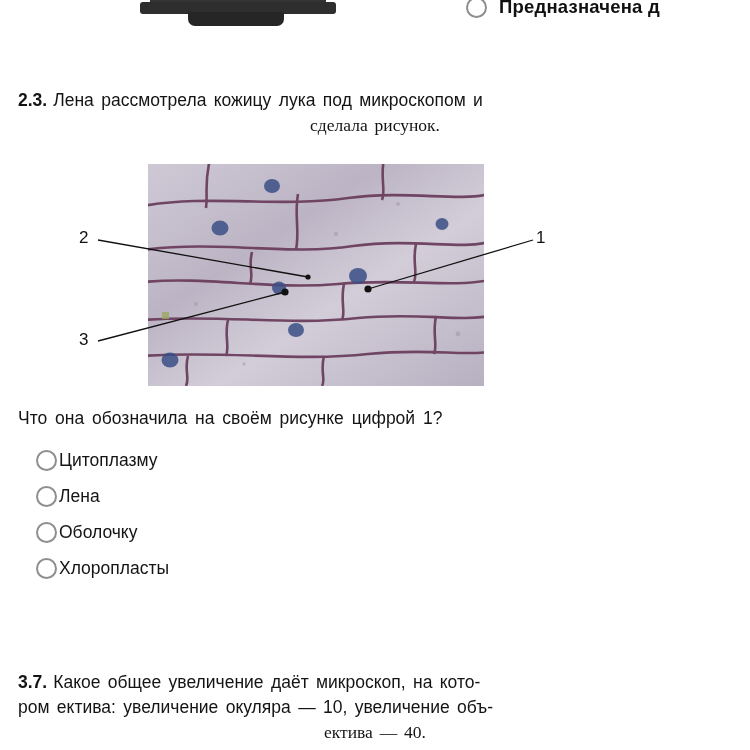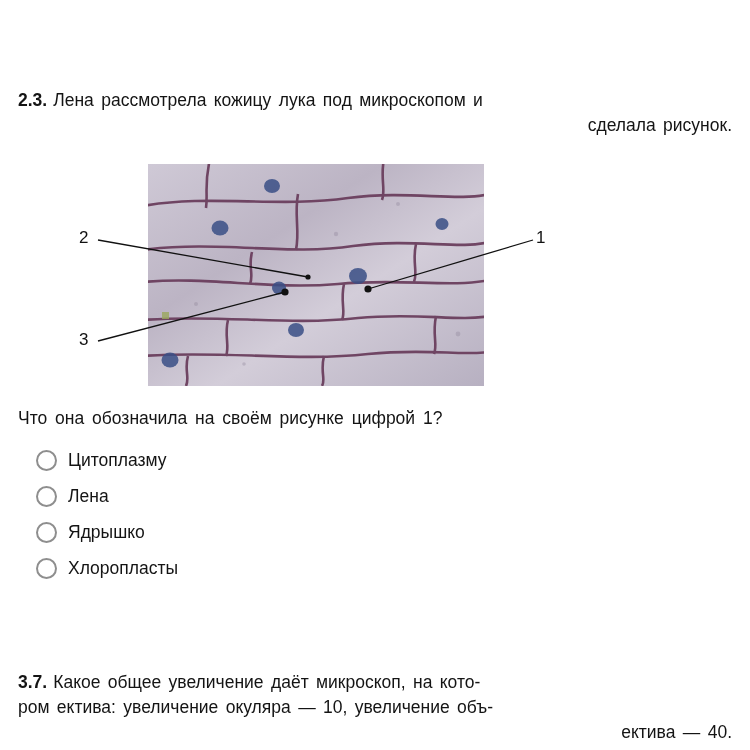--- a/index.html
+++ b/index.html
@@ -107,21 +107,21 @@
     font-size: 17.5px;
     line-height: 25px;
     color: #141414;
     text-align: justify;
     word-spacing: 2.5px;
   }
   .task-num {
     font-weight: bold;
     margin-right: 6px;
   }
-  .task-line.second { text-align: right; }
+  .task-line.second { text-align: center; font-family: Liberation Serif, serif; }
 
   
   .figure {
     position: absolute;
     left: 0; top: 0;
     width: 750px;
     height: 240px;
   }
   .micrograph {
     position: absolute;
@@ -165,35 +165,50 @@
     word-spacing: 3px;
   }
   .options {
     position: absolute;
     left: 36px;
     top: 442px;
   }
   .option {
     display: flex;
     align-items: center;
-    gap: 11px;
+    gap: 2px;
     height: 36px;
   }
   .option .opt-text {
     font-size: 17.5px;
     color: #141414;
     white-space: nowrap;
   }
   .option.last .opt-text { word-spacing: 3px; }
 </style>
 </head>
 <body>
 
 <div class="page">
 
+  <div class="top-strip">
+
+    <div class="microscope">
+      <div class="ms-body"></div>
+      <div class="ms-shadow"></div>
+      <div class="ms-plate"></div>
+      <div class="ms-foot"></div>
+
+    </div>
+
+    <div class="top-option">
+      <span class="radio"></span>
+      <span class="opt-text">Предназначена д</span>
+    </div>
+  </div>
 
   <div class="task" id="task-23">
     <div class="task-line">
       <span class="task-num">2.3.</span><span>Лена рассмотрела кожицу лука под микроскопом и</span>
     </div>
     <div class="task-line second">сделала рисунок.</div>
   </div>
 
   <div class="figure">
 
@@ -272,21 +287,21 @@
     <div class="option">
       <span class="radio"></span>
       <span class="opt-text">Цитоплазму</span>
     </div>
     <div class="option">
       <span class="radio"></span>
       <span class="opt-text">Лена</span>
     </div>
     <div class="option">
       <span class="radio"></span>
-      <span class="opt-text">Ядрышко</span>
+      <span class="opt-text">Оболочку</span>
     </div>
     <div class="option">
       <span class="radio"></span>
       <span class="opt-text">Хлоропласты</span>
     </div>
   </div>
 
   <div class="task" id="task-24">
     <div class="task-line">
       <span class="task-num">3.7.</span><span>Какое общее увеличение даёт микроскоп, на кото-</span>

